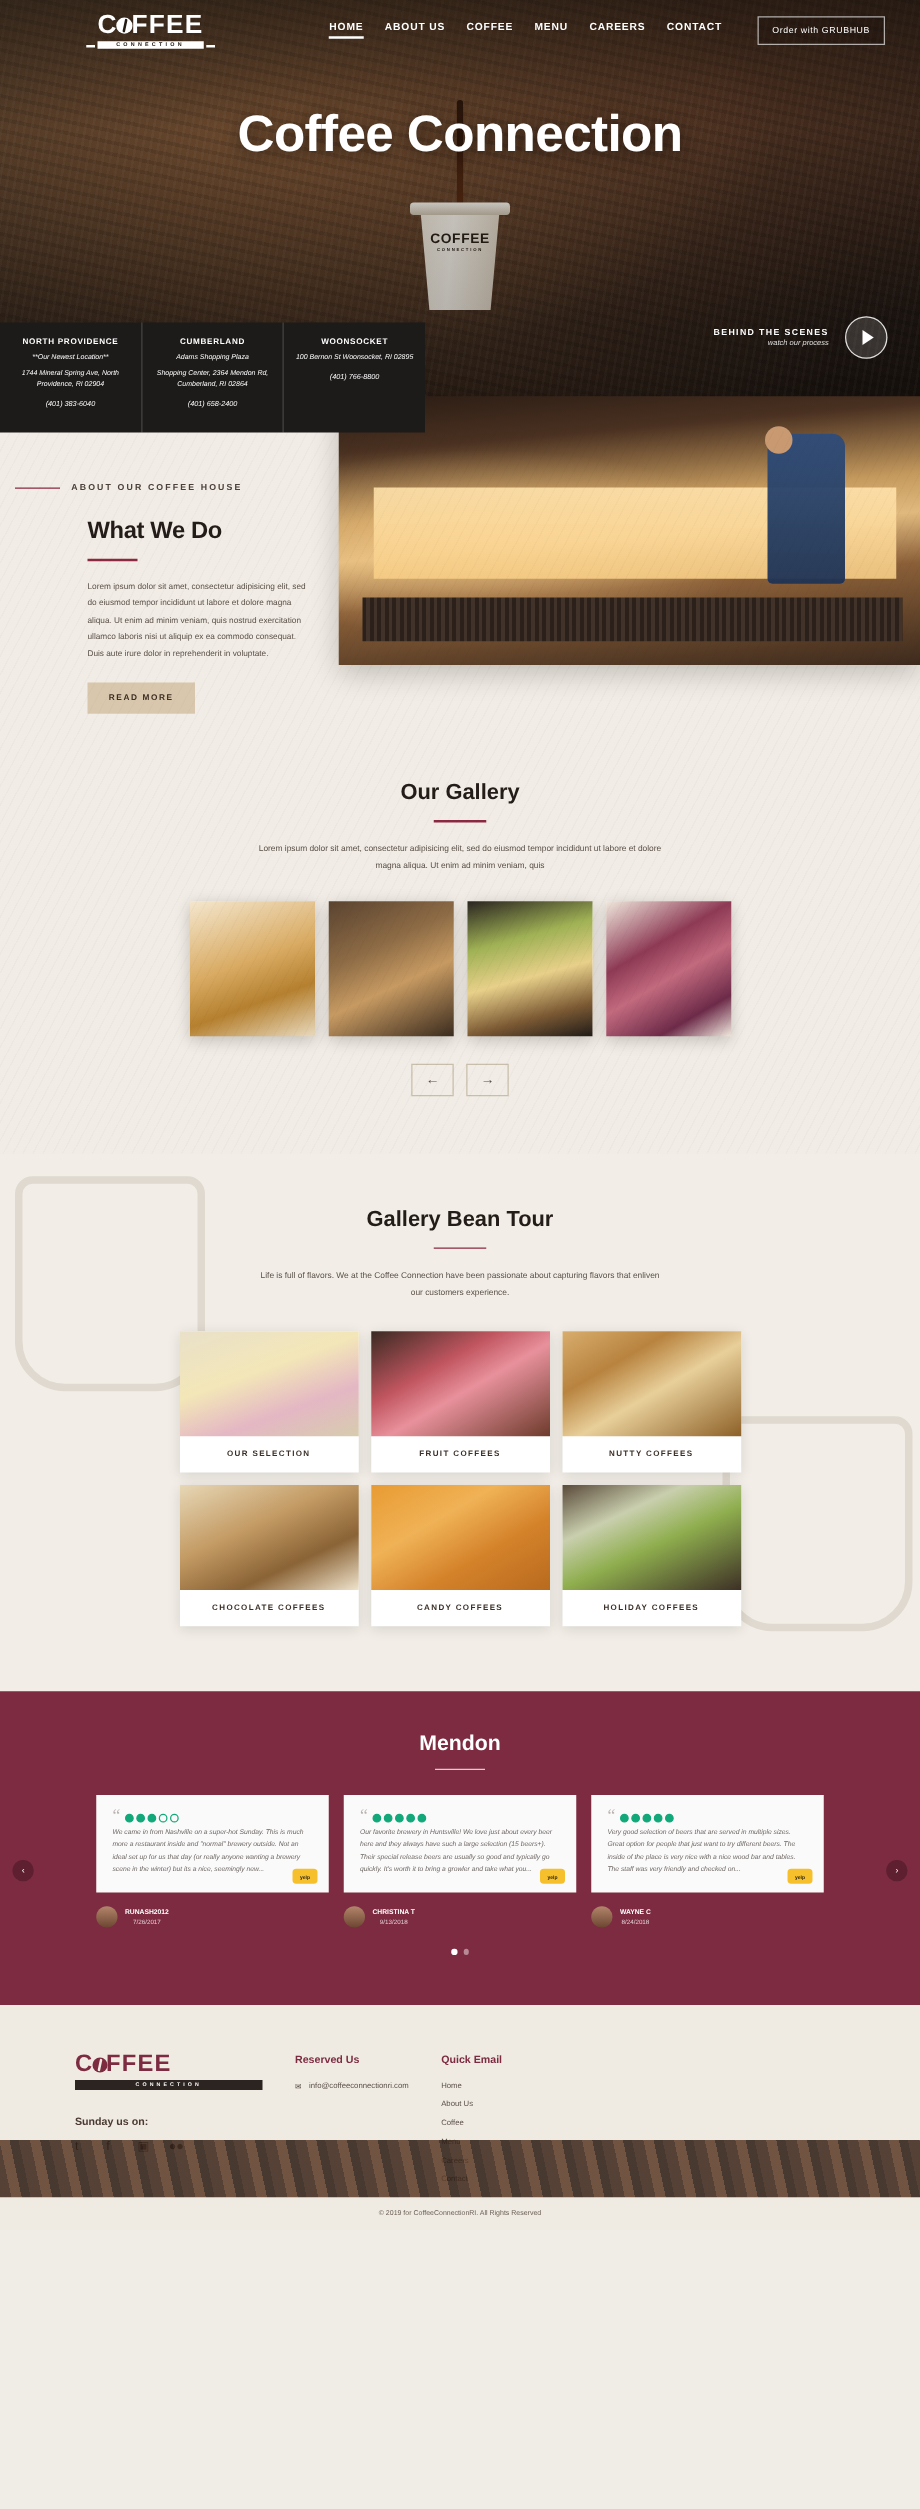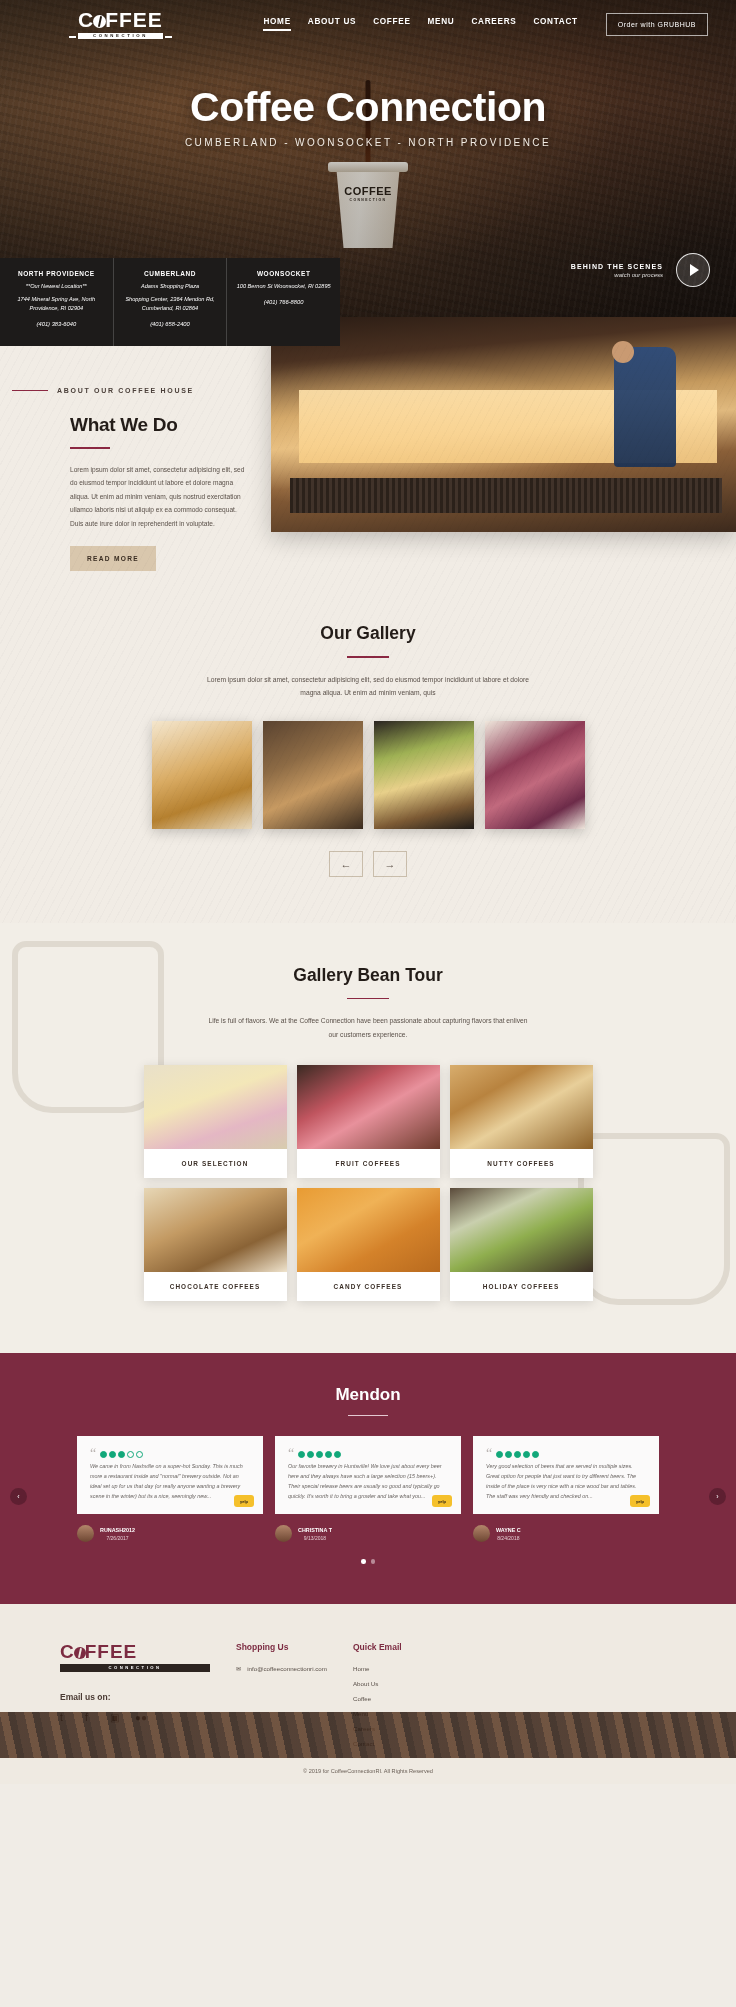--- a/index.html
+++ b/index.html
@@ -277,21 +277,20 @@
       <a class="nav-link">COFFEE</a>
       <a class="nav-link">MENU</a>
       <a class="nav-link">CAREERS</a>
       <a class="nav-link">CONTACT</a>
       <div class="nav-cta">Order with GRUBHUB</div>
     </div>
   </div>
 
   <div class="hero-copy">
     <div class="hero-title">Coffee Connection</div>
-    <div class="hero-sub">CUMBERLAND - WOONSOCKET - NORTH PROVIDENCE</div>
   </div>
 
   <div class="behind">
     <div class="behind-txt">
       <div class="behind-t1">BEHIND THE SCENES</div>
       <div class="behind-t2">watch our process</div>
     </div>
     <div class="play-btn">
       <div class="play-tri"></div>
     </div>
@@ -477,31 +476,31 @@
     <div class="r-dot on"></div>
     <div class="r-dot"></div>
   </div>
 </div>
 
 <div class="footer">
   <div class="f-inner">
     <div class="f-col1">
       <div class="f-logo-main">C<span class="f-bean"></span>FFEE</div>
       <div class="f-logo-sub">CONNECTION</div>
-      <div class="f-follow">Email us on:</div>
+      <div class="f-follow">Sunday us on:</div>
       <div class="f-social">
         <div class="f-ico">t</div>
         <div class="f-ico">f</div>
         <div class="f-ico">▣</div>
         <div class="f-ico">●●</div>
       </div>
     </div>
 
     <div>
-      <div class="f-h">Shopping Us</div>
+      <div class="f-h">Reserved Us</div>
       <div class="f-mail">
         <span>✉</span>
         <span>info@coffeeconnectionri.com</span>
       </div>
     </div>
 
     <div class="f-links">
       <div class="f-h">Quick Email</div>
       <a>Home</a>
       <a>About Us</a>

